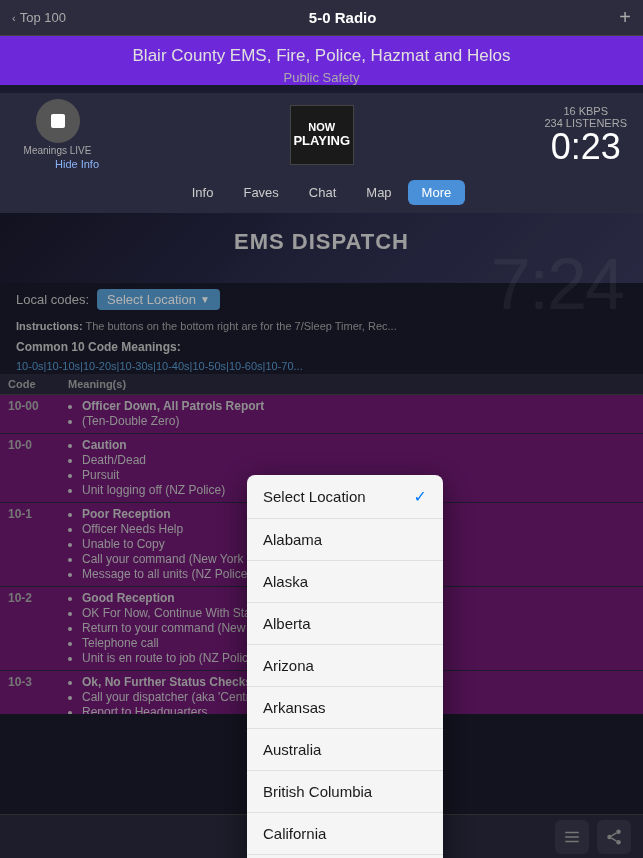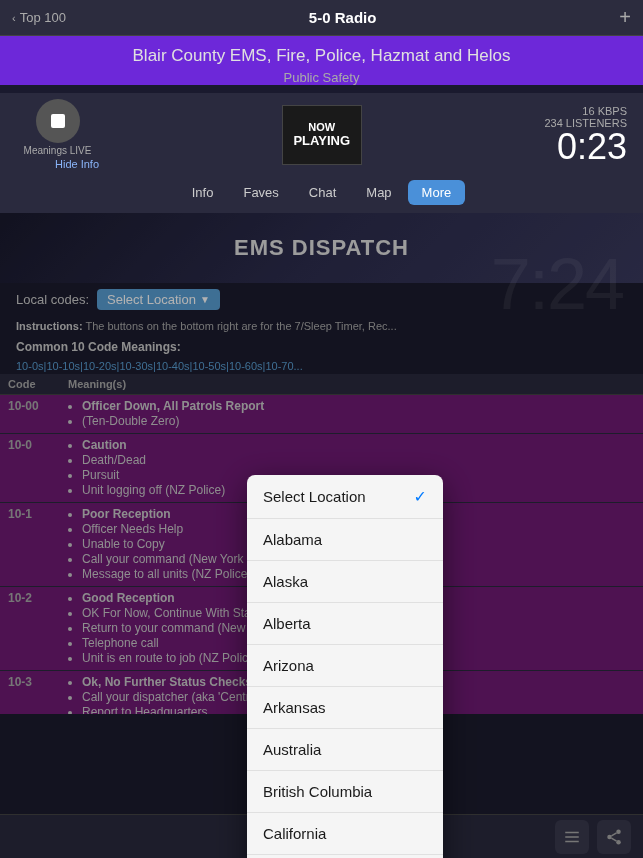--- a/index.html
+++ b/index.html
@@ -104,37 +104,37 @@
 
     
     .now-playing-box {
       background: #1a1a1a;
       border: 1px solid #444;
       padding: 8px 12px;
       display: flex;
       flex-direction: column;
       align-items: center;
       justify-content: center;
-      width: 80px;
+      width: 64px;
       height: 60px;
     }
     .now-playing-text1 {
       font-size: 11px;
       font-weight: 700;
       color: #fff;
     }
     .now-playing-text2 {
       font-size: 13px;
       font-weight: 700;
       color: #fff;
     }
 
     
     .player-right {
-      text-align: right;
+      text-align: center;
     }
     .bitrate {
       font-size: 11px;
       color: #aaa;
     }
     .listeners {
       font-size: 11px;
       color: #aaa;
     }
     .timer {
@@ -175,21 +175,21 @@
     }
 
     
     .channel-banner {
       background: linear-gradient(135deg, #1a1a2e 0%, #2d2d4e 50%, #3a3a5e 100%);
       padding: 16px;
       text-align: center;
       position: relative;
       height: 70px;
       display: flex;
-      align-items: center;
+      align-items: flex-start;
       justify-content: center;
     }
     .channel-name {
       font-size: 22px;
       font-weight: 600;
       color: #e0e0e0;
       letter-spacing: 1px;
     }
 
     

